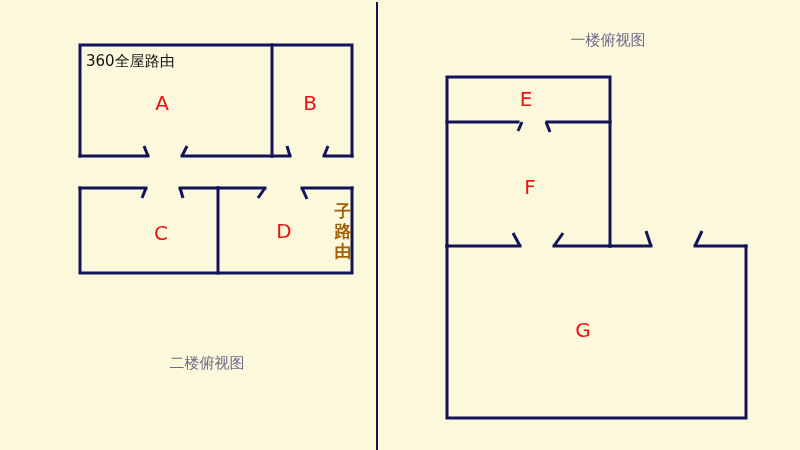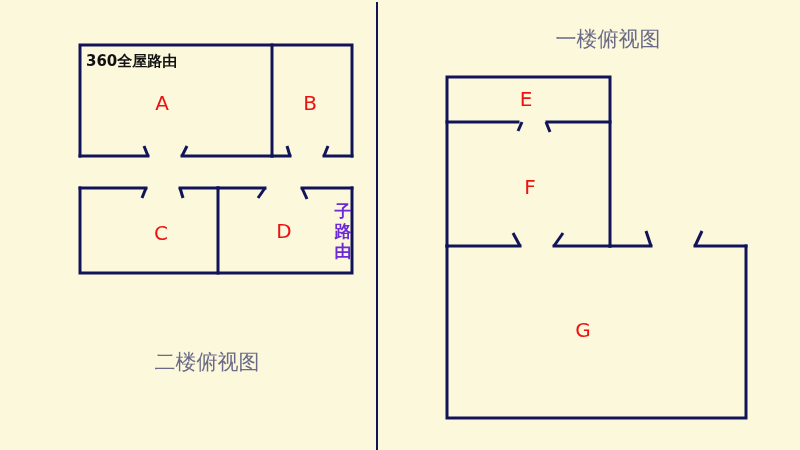--- a/index.html
+++ b/index.html
@@ -12,30 +12,30 @@
     #canvas { position: absolute; left: 0; top: 0; }
     .wall { stroke: #12145a; stroke-width: 3; fill: none; stroke-linecap: square; }
     .door { stroke: #12145a; stroke-width: 3; fill: none; stroke-linecap: butt; }
     .divider { stroke: #12145a; stroke-width: 2; }
     .label {
       position: absolute; color: #ee1111; font-size: 20px;
       font-family: "DejaVu Sans", sans-serif; transform: translate(-50%, -50%);
       line-height: 1;
     }
     .caption {
-      position: absolute; color: #6a6a88; font-size: 21px;
-      font-family: Liberation Mono, monospace; transform: translate(-50%, -50%);
+      position: absolute; color: #6a6a88; font-size: 15px;
+      font-family: Liberation Serif, serif; transform: translate(-50%, -50%);
       white-space: nowrap; line-height: 1;
     }
     .router-main {
-      position: absolute; left: 86px; top: 54px; color: #111; font-weight: bold;
+      position: absolute; left: 86px; top: 54px; color: #111; font-weight: normal;
       font-size: 15px; font-family: "DejaVu Sans", sans-serif; line-height: 1; white-space: nowrap;
     }
     .router-sub {
-      position: absolute; left: 334px; top: 201px; color: #6d28d9; font-weight: bold;
+      position: absolute; left: 334px; top: 201px; color: #a16207; font-weight: bold;
       font-size: 17px; font-family: "DejaVu Sans", sans-serif; line-height: 20px;
       width: 18px; word-break: break-all; text-align: center;
     }
   </style>
 </head>
 <body>
 
 <svg id="canvas" width="800" height="450" viewBox="0 0 800 450">
 
   <line class="divider" x1="377" y1="2" x2="377" y2="450"></line>

